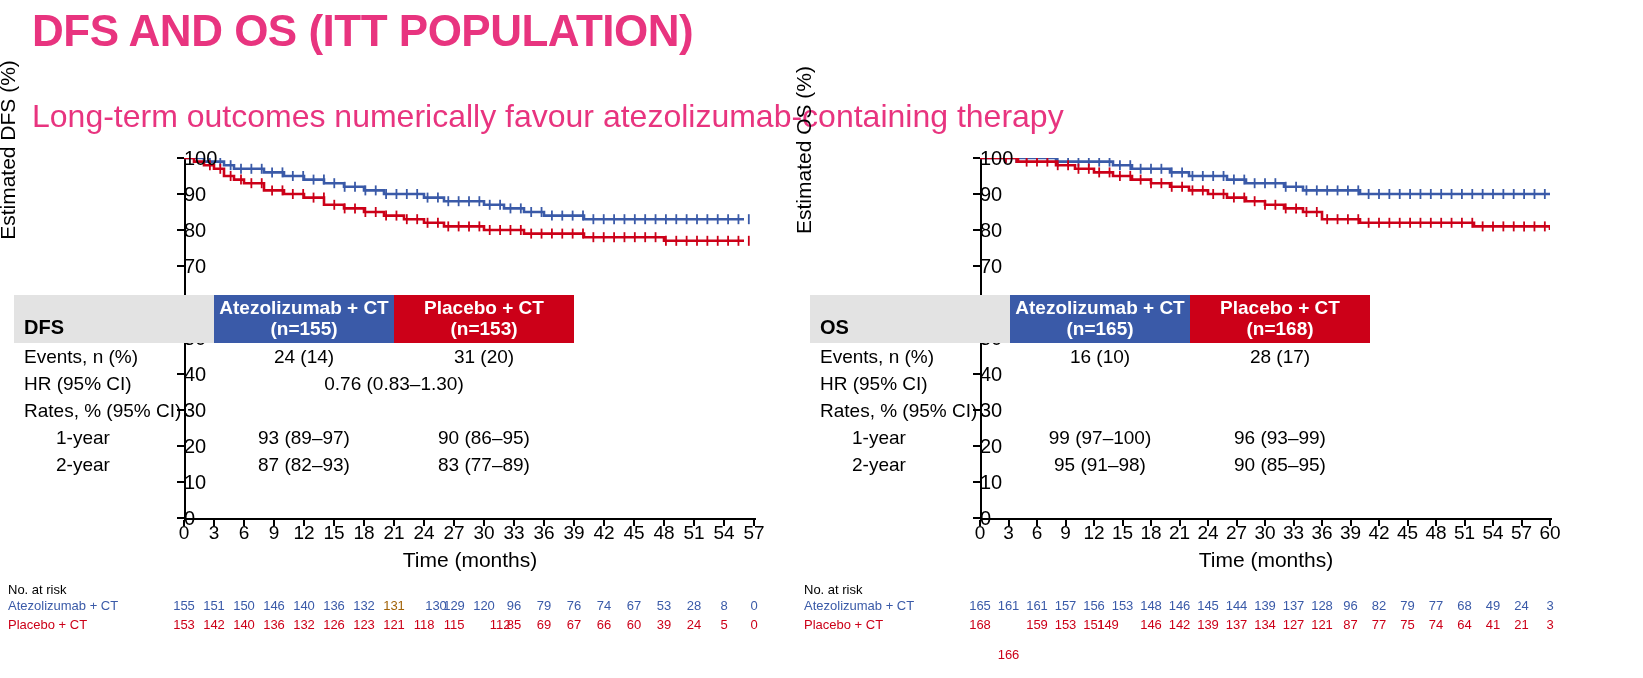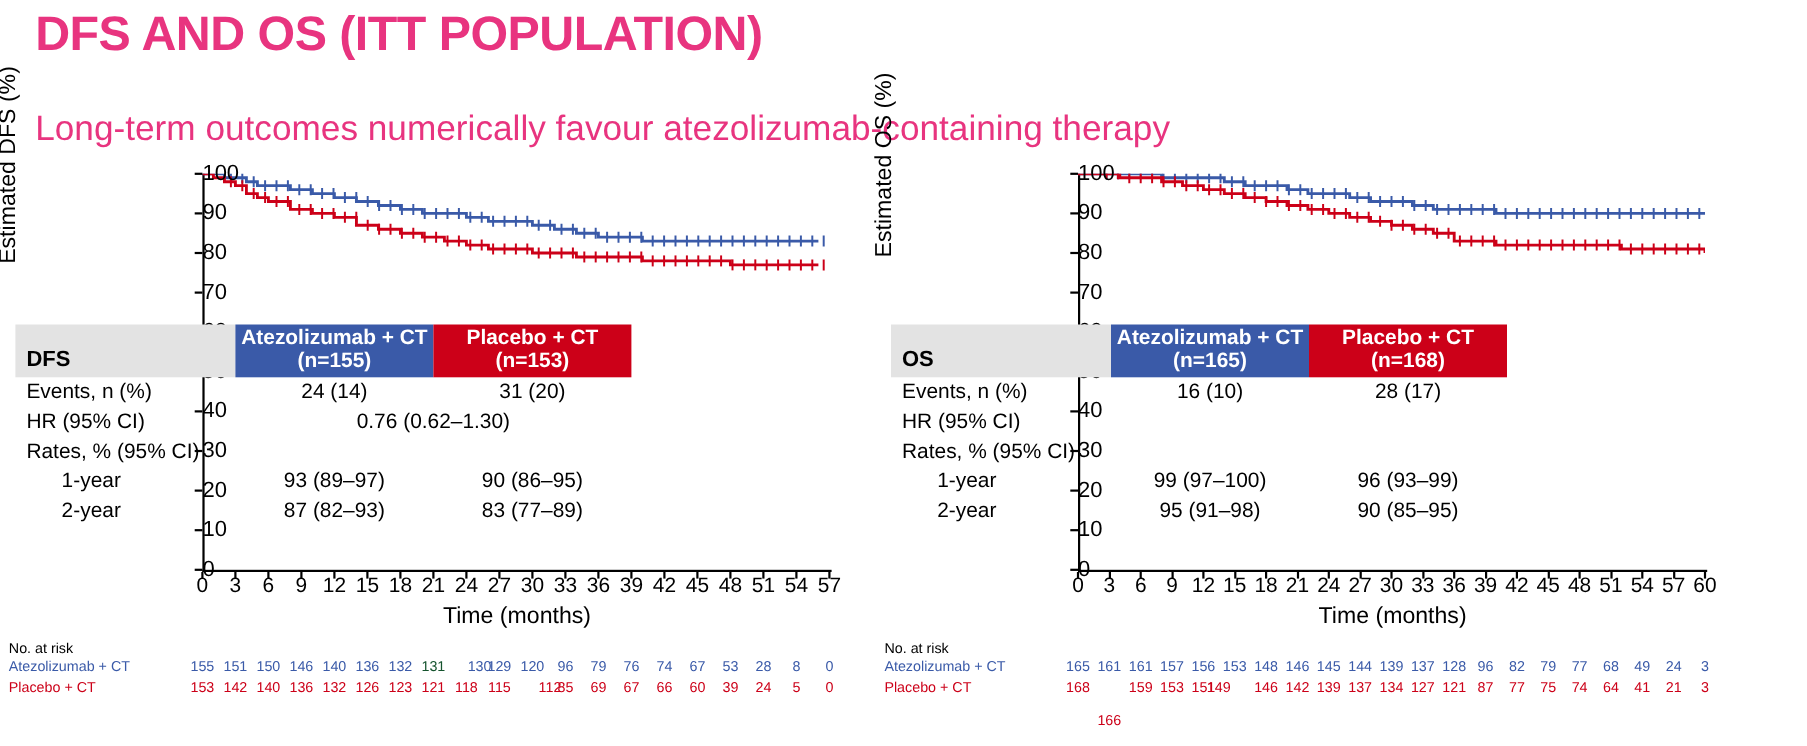--- a/index.html
+++ b/index.html
@@ -396,21 +396,21 @@
       </div>
     </div>
     <div id="stats-rows-dfs">
         <div class="stats-row">
           <div class="c0">Events, n (%)</div>
           <div class="c1">24 (14)</div>
           <div class="c2">31 (20)</div>
         </div>
         <div class="stats-row">
           <div class="c0">HR (95% CI)</div>
-          <div class="cspan">0.76 (0.62–1.30)</div>
+          <div class="cspan">0.76 (0.83–1.30)</div>
         </div>
         <div class="stats-row">
           <div class="c0">Rates, % (95% CI)</div>
           <div class="c1"></div>
           <div class="c2"></div>
         </div>
         <div class="stats-row">
           <div class="c0 indent">1-year</div>
           <div class="c1">93 (89–97)</div>
           <div class="c2">90 (86–95)</div>
@@ -428,21 +428,21 @@
     <div id="risk-rows-dfs">
         <div class="risk-row" style="top: 16px;">
           <div class="rl" style="color: rgb(58, 90, 168);">Atezolizumab + CT</div>
           <div class="risk-num" style="left: 180px; color: rgb(58, 90, 168);">155</div>
           <div class="risk-num" style="left: 210px; color: rgb(58, 90, 168);">151</div>
           <div class="risk-num" style="left: 240px; color: rgb(58, 90, 168);">150</div>
           <div class="risk-num" style="left: 270px; color: rgb(58, 90, 168);">146</div>
           <div class="risk-num" style="left: 300px; color: rgb(58, 90, 168);">140</div>
           <div class="risk-num" style="left: 330px; color: rgb(58, 90, 168);">136</div>
           <div class="risk-num" style="left: 360px; color: rgb(58, 90, 168);">132</div>
-          <div class="risk-num" style="left: 390px; color: #14532d;">131</div>
+          <div class="risk-num" style="left: 390px; color: #a16207;">131</div>
           <div class="risk-num" style="left: 432px; color: rgb(58, 90, 168);">130</div>
           <div class="risk-num" style="left: 450px; color: rgb(58, 90, 168);">129</div>
           <div class="risk-num" style="left: 480px; color: rgb(58, 90, 168);">120</div>
           <div class="risk-num" style="left: 510px; color: rgb(58, 90, 168);">96</div>
           <div class="risk-num" style="left: 540px; color: rgb(58, 90, 168);">79</div>
           <div class="risk-num" style="left: 570px; color: rgb(58, 90, 168);">76</div>
           <div class="risk-num" style="left: 600px; color: rgb(58, 90, 168);">74</div>
           <div class="risk-num" style="left: 630px; color: rgb(58, 90, 168);">67</div>
           <div class="risk-num" style="left: 660px; color: rgb(58, 90, 168);">53</div>
           <div class="risk-num" style="left: 690px; color: rgb(58, 90, 168);">28</div>

